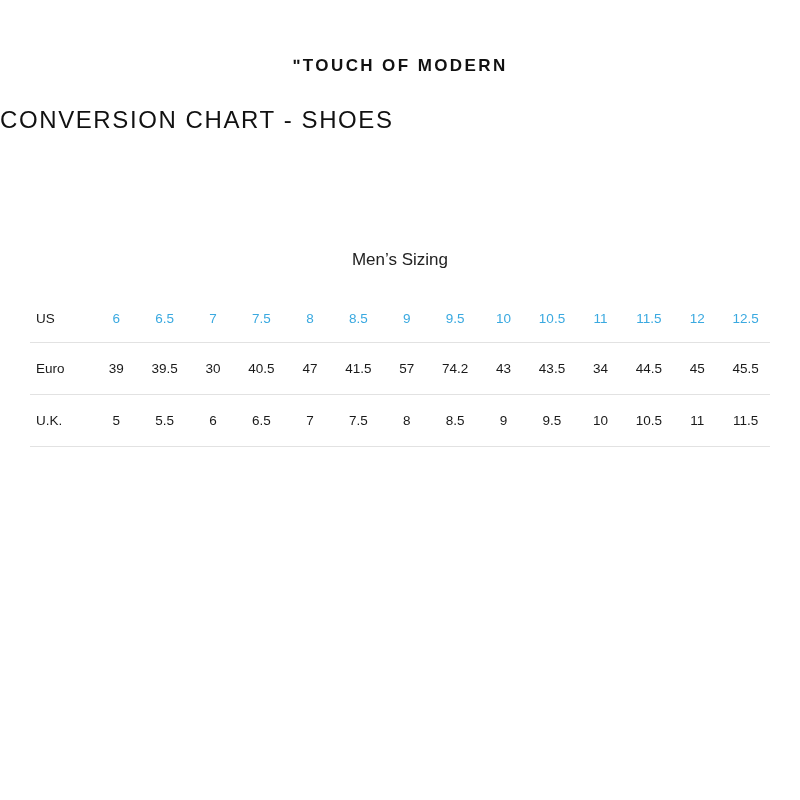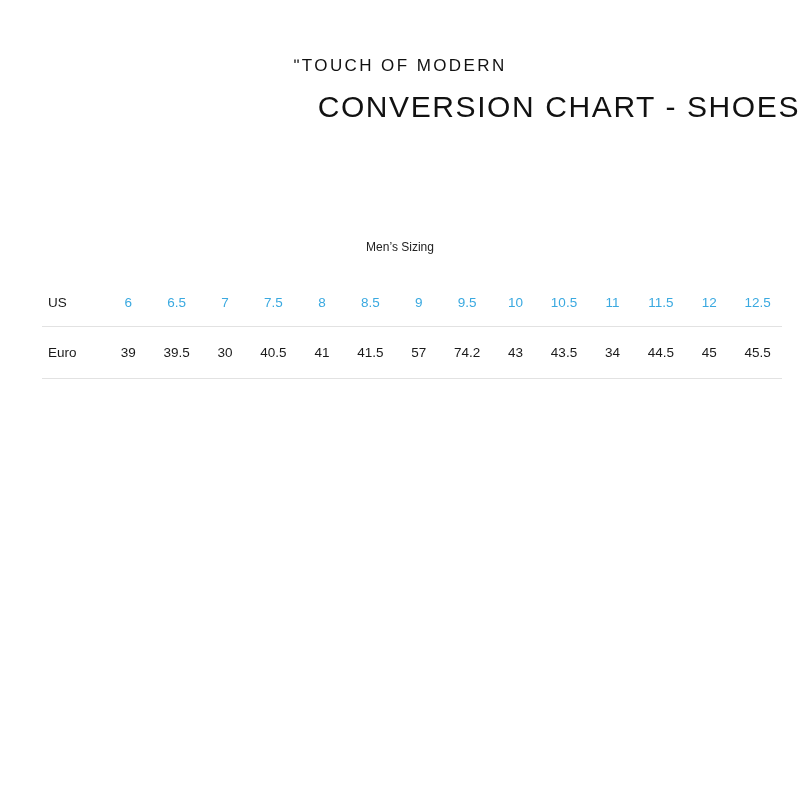--- a/index.html
+++ b/index.html
@@ -15,41 +15,41 @@
   .page {
     width: 800px;
     height: 800px;
     position: relative;
     background: #ffffff;
   }
   .brand {
     text-align: center;
     margin-top: 56px;
     font-size: 17px;
-    font-weight: normal;
+    font-weight: bold;
     letter-spacing: 2.4px;
     color: #111111;
   }
   .page-title {
-    text-align: right;
-    margin-top: 14px;
-    font-size: 30px;
+    text-align: left;
+    margin-top: 30px;
+    font-size: 24px;
     font-weight: normal;
     letter-spacing: 1.6px;
     color: #111111;
   }
   .section-title {
     text-align: center;
     margin-top: 116px;
-    font-size: 12px;
+    font-size: 17px;
     color: #222222;
   }
   .table-wrap {
     margin-top: 26px;
-    padding: 0 42px;
+    padding: 0 30px;
   }
   table.conv {
     width: 740px;
     border-collapse: collapse;
     table-layout: fixed;
   }
   table.conv td, table.conv th {
     font-weight: normal;
     font-size: 13.5px;
     text-align: center;
@@ -105,30 +105,47 @@
           <td>11.5</td>
           <td>12</td>
           <td>12.5</td>
         </tr>
         <tr class="body-row sep">
           <td class="rowlabel">Euro</td>
           <td>39</td>
           <td>39.5</td>
           <td>30</td>
           <td>40.5</td>
-          <td>41</td>
+          <td>47</td>
           <td>41.5</td>
           <td>57</td>
           <td>74.2</td>
           <td>43</td>
           <td>43.5</td>
           <td>34</td>
           <td>44.5</td>
           <td>45</td>
           <td>45.5</td>
+        </tr>
+        <tr class="body-row sep">
+          <td class="rowlabel">U.K.</td>
+          <td>5</td>
+          <td>5.5</td>
+          <td>6</td>
+          <td>6.5</td>
+          <td>7</td>
+          <td>7.5</td>
+          <td>8</td>
+          <td>8.5</td>
+          <td>9</td>
+          <td>9.5</td>
+          <td>10</td>
+          <td>10.5</td>
+          <td>11</td>
+          <td>11.5</td>
         </tr>
         <tr>
           <td class="sep" colspan="15" style="height:0;padding:0;border-top:1px solid #e2e2e2;"></td>
         </tr>
       </tbody>
     </table>
   </div>
 
 </div>
 

